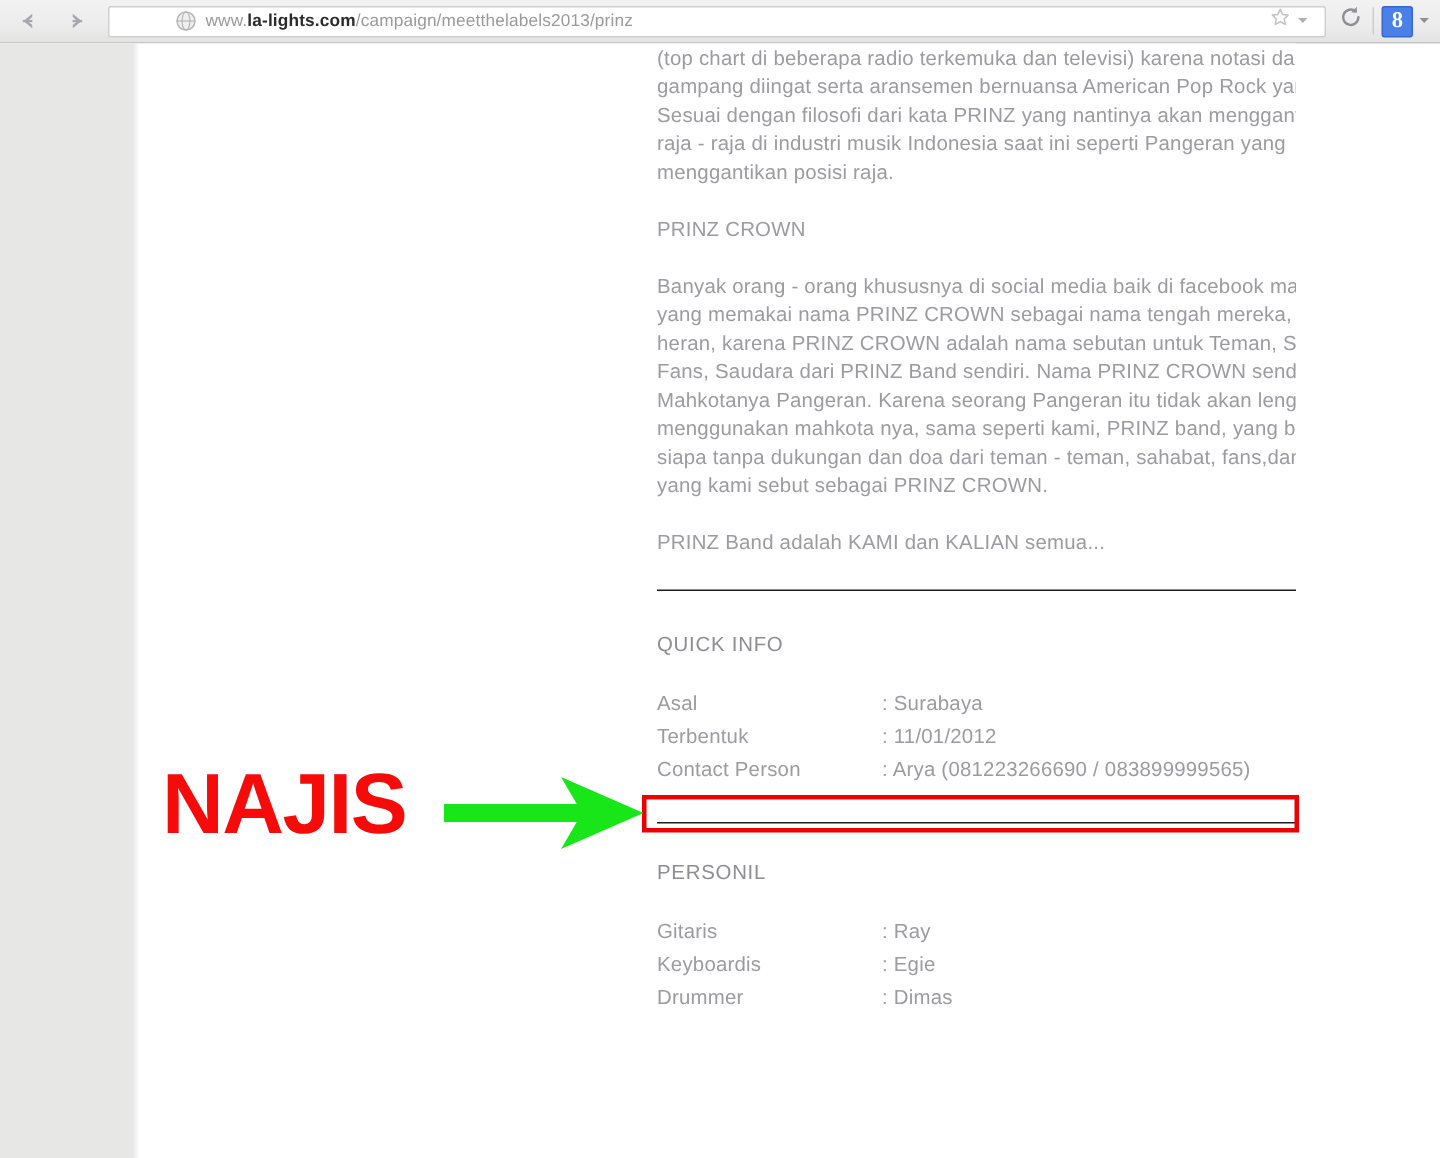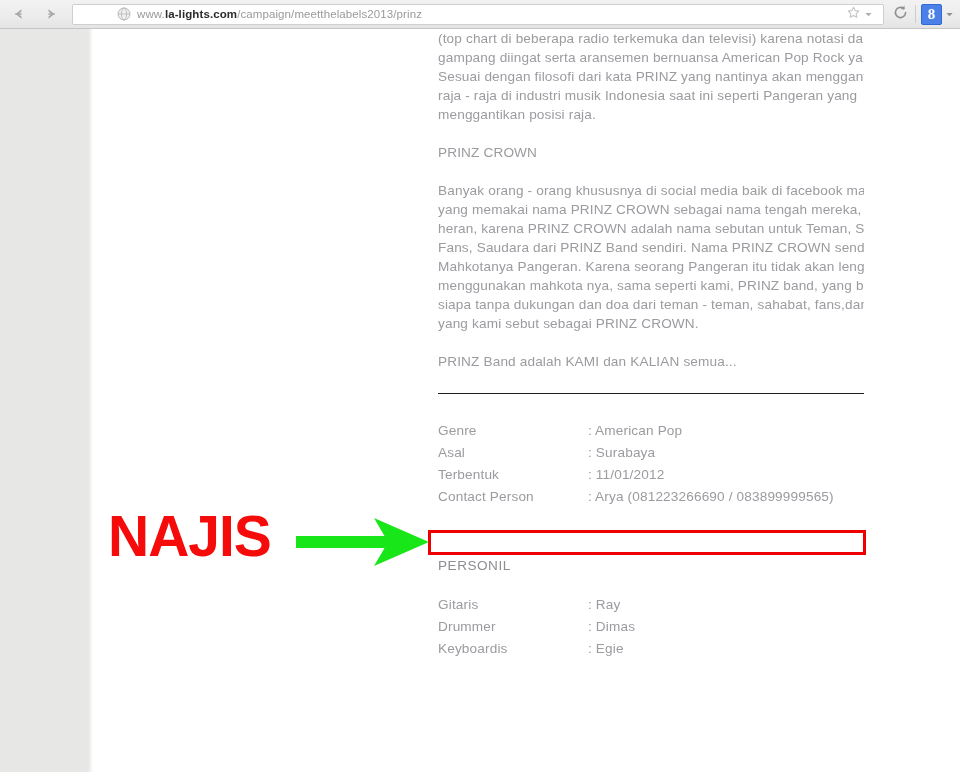--- a/index.html
+++ b/index.html
@@ -299,28 +299,25 @@
 
     <p class="body-text para">PRINZ CROWN</p>
 
     <p class="body-text para">Banyak orang - orang khususnya di social media baik di facebook maupun twitter yang memakai nama PRINZ CROWN sebagai nama tengah mereka, jangan heran, karena PRINZ CROWN adalah nama sebutan untuk Teman, Sahabat, Fans, Saudara dari PRINZ Band sendiri. Nama PRINZ CROWN sendiri artinya Mahkotanya Pangeran. Karena seorang Pangeran itu tidak akan lengkap tanpa menggunakan mahkota nya, sama seperti kami, PRINZ band, yang bukan siapa - siapa tanpa dukungan dan doa dari teman - teman, sahabat, fans,dan saudara yang kami sebut sebagai PRINZ CROWN.</p>
 
     <p class="body-text" style="margin:0 0 22px 0;">PRINZ Band adalah KAMI dan KALIAN semua...</p>
 
     <hr class="divider">
 
     <div style="height:26px;"></div>
+    <p class="heading-sm">QUICK INFO</p>
 
     <table class="info-table">
       <tbody>
         <tr>
-          <td class="k">Genre</td>
-          <td class="v">: American Pop</td>
-        </tr>
-        <tr>
           <td class="k">Asal</td>
           <td class="v">: Surabaya</td>
         </tr>
         <tr>
           <td class="k">Terbentuk</td>
           <td class="v">: 11/01/2012</td>
         </tr>
         <tr>
           <td class="k">Contact Person</td>
           <td class="v">: Arya (081223266690 / 083899999565)</td>
@@ -334,26 +331,26 @@
     <div style="height:23px;"></div>
     <p class="heading-sm">PERSONIL</p>
 
     <table class="info-table">
       <tbody>
         <tr>
           <td class="k">Gitaris</td>
           <td class="v">: Ray</td>
         </tr>
         <tr>
+          <td class="k">Keyboardis</td>
+          <td class="v">: Egie</td>
+        </tr>
+        <tr>
           <td class="k">Drummer</td>
           <td class="v">: Dimas</td>
-        </tr>
-        <tr>
-          <td class="k">Keyboardis</td>
-          <td class="v">: Egie</td>
         </tr>
       </tbody>
     </table>
   </div>
 
 </div>
 
 <div id="contact-highlight"></div>
 
 <div id="najis-label">NAJIS</div>

